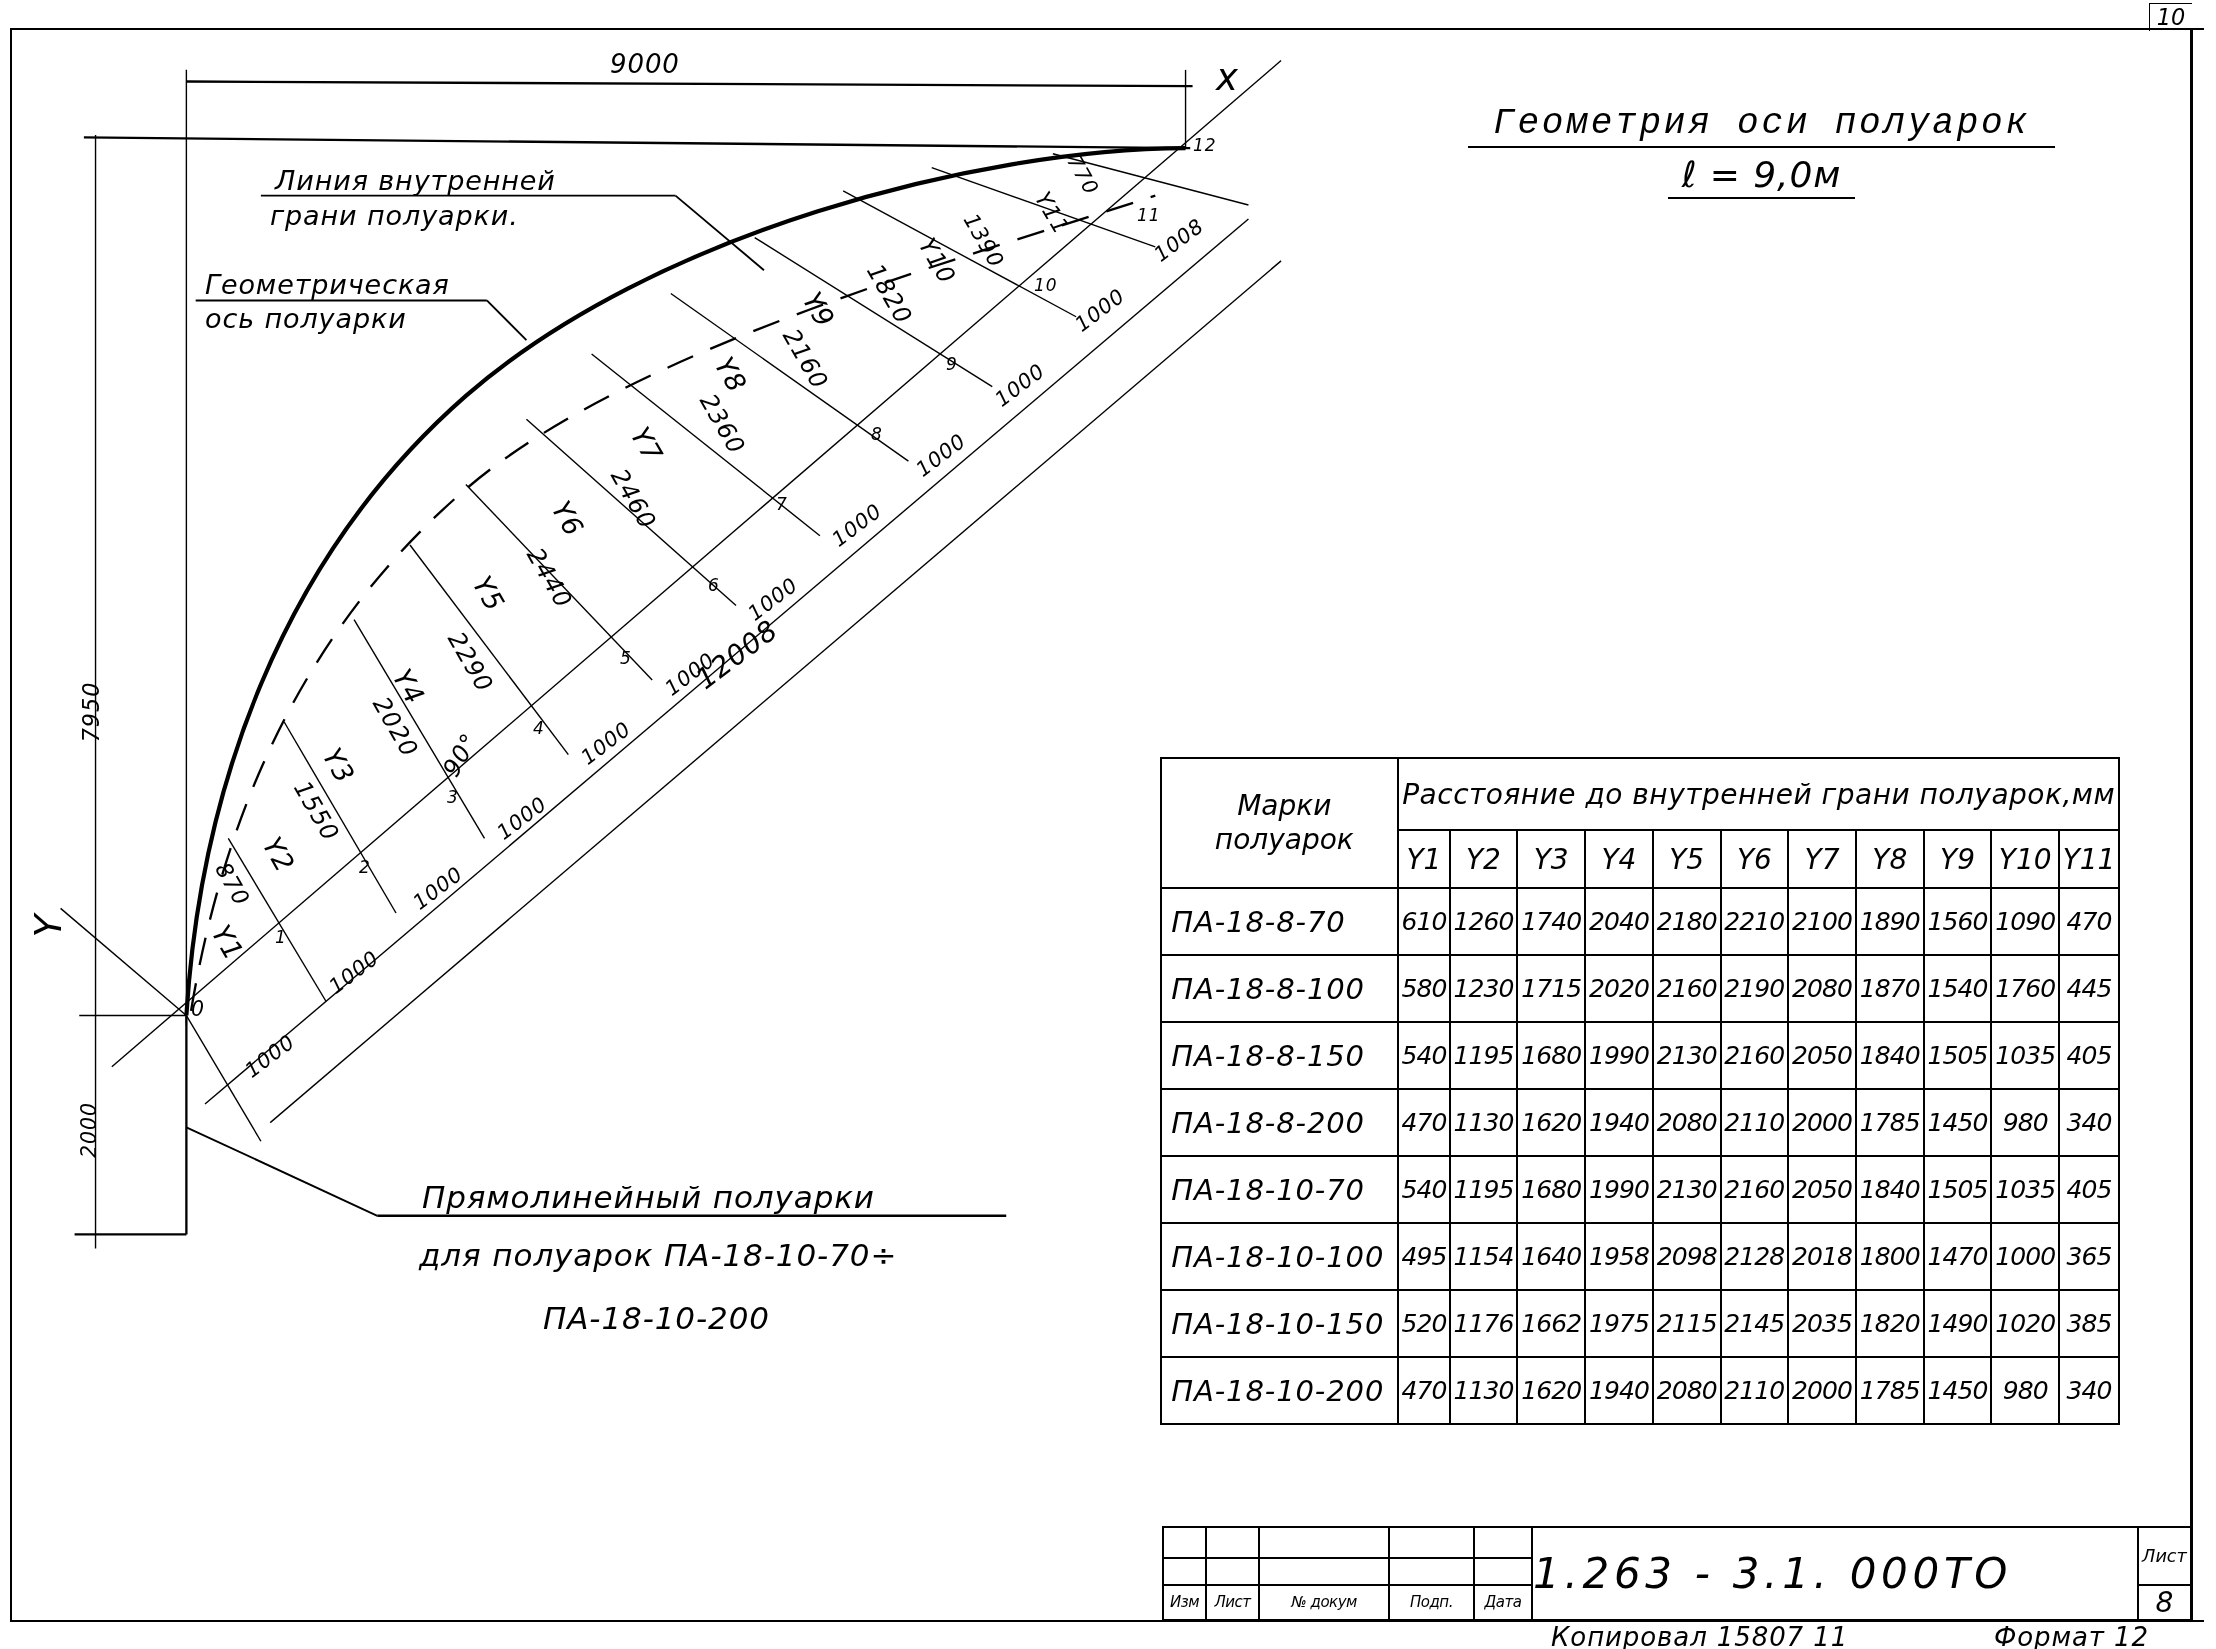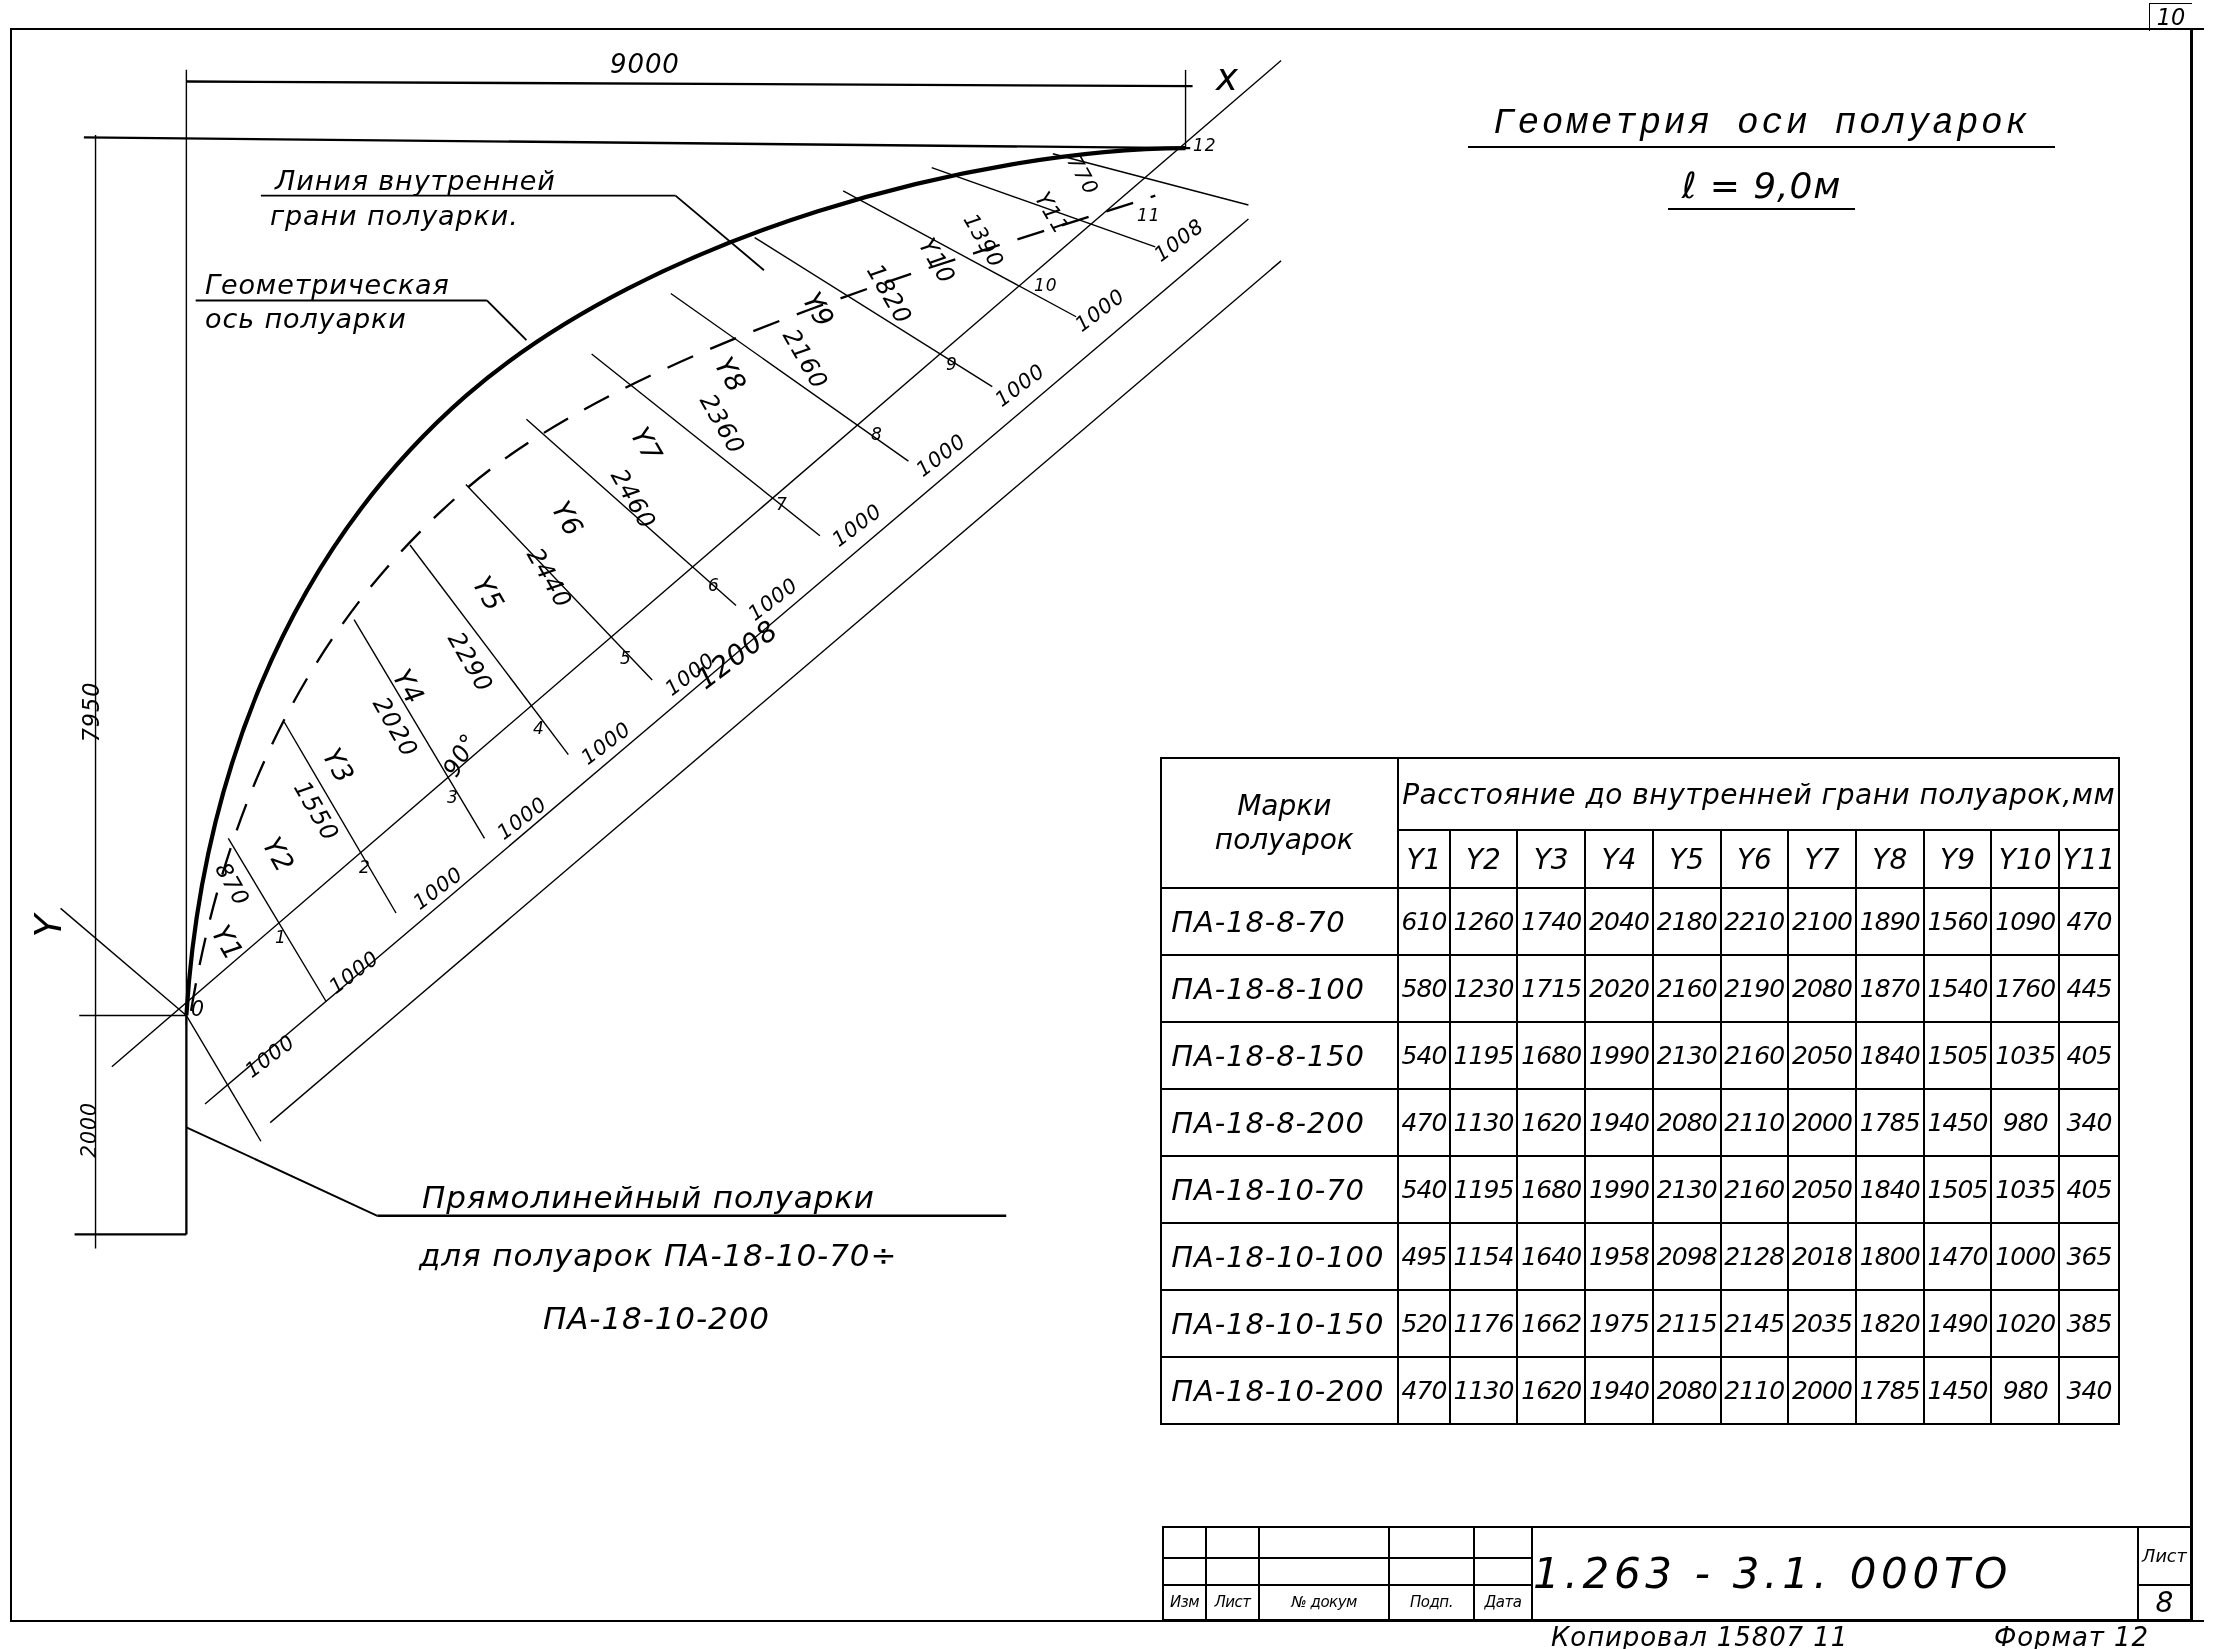--- a/index.html
+++ b/index.html
@@ -8,21 +8,21 @@
   .frame-left { position:absolute; left:10.3px; top:28px; width:1.9px; height:1593px; background:#000; }
   .frame-top { position:absolute; left:10.3px; top:28px; width:2194px; height:1.9px; background:#000; }
   .frame-right { position:absolute; left:2190px; top:28px; width:2.8px; height:1593px; background:#000; }
   .frame-bottom { position:absolute; left:10.3px; top:1620px; width:2194px; height:1.9px; background:#000; }
   .sheet-tag { position:absolute; left:2149px; top:2.8px; width:42px; height:27px; border-left:1.9px solid #000; border-top:1.9px solid #000;
                font-style:italic; font-size:22.4px; text-align:center; line-height:26px; }
   .hand { font-family:"DejaVu Sans", sans-serif; font-style:italic; letter-spacing:0.9px; }
   svg.drawing { position:absolute; left:0; top:0; }
   .title-block-geom { position:absolute; left:1468px; top:103px; width:587px; text-align:center; }
   .title-main { font-size:36px; font-style:italic; border-bottom:2.8px solid #000; padding-bottom:1.9px; letter-spacing:2.8px;font-family:Liberation Mono, monospace; }
-  .title-sub { display:inline-block; font-size:36px; font-style:italic; margin-top:17px; border-bottom:2.8px solid #000; padding:0 14px 1.9px; }
+  .title-sub { display:inline-block; font-size:36px; font-style:italic; margin-top:6px; border-bottom:2.8px solid #000; padding:0 14px 1.9px; }
   .label { position:absolute; font-style:italic; white-space:nowrap; }
 
   table.data { position:absolute; left:1160px; top:757px; width:960px; height:666px; border-collapse:collapse; }
   table.data td, table.data th { border:2.3px solid #000; text-align:center; font-style:italic; font-weight:normal; padding:0; }
   table.data th.mark { width:226px; font-size:28px; line-height:34px; text-align:center; padding-left:9.3px; }
   table.data th.span { font-size:28px; height:70px; letter-spacing:0.5px; }
   table.data th.y { font-size:28px; height:56px; }
   table.data td.name { font-size:29px; text-align:left; padding-left:9.3px; letter-spacing:0.9px; }
   table.data td.val { font-size:25px; letter-spacing:-0.9px; }
   table.data tr.row { height:67px; }

